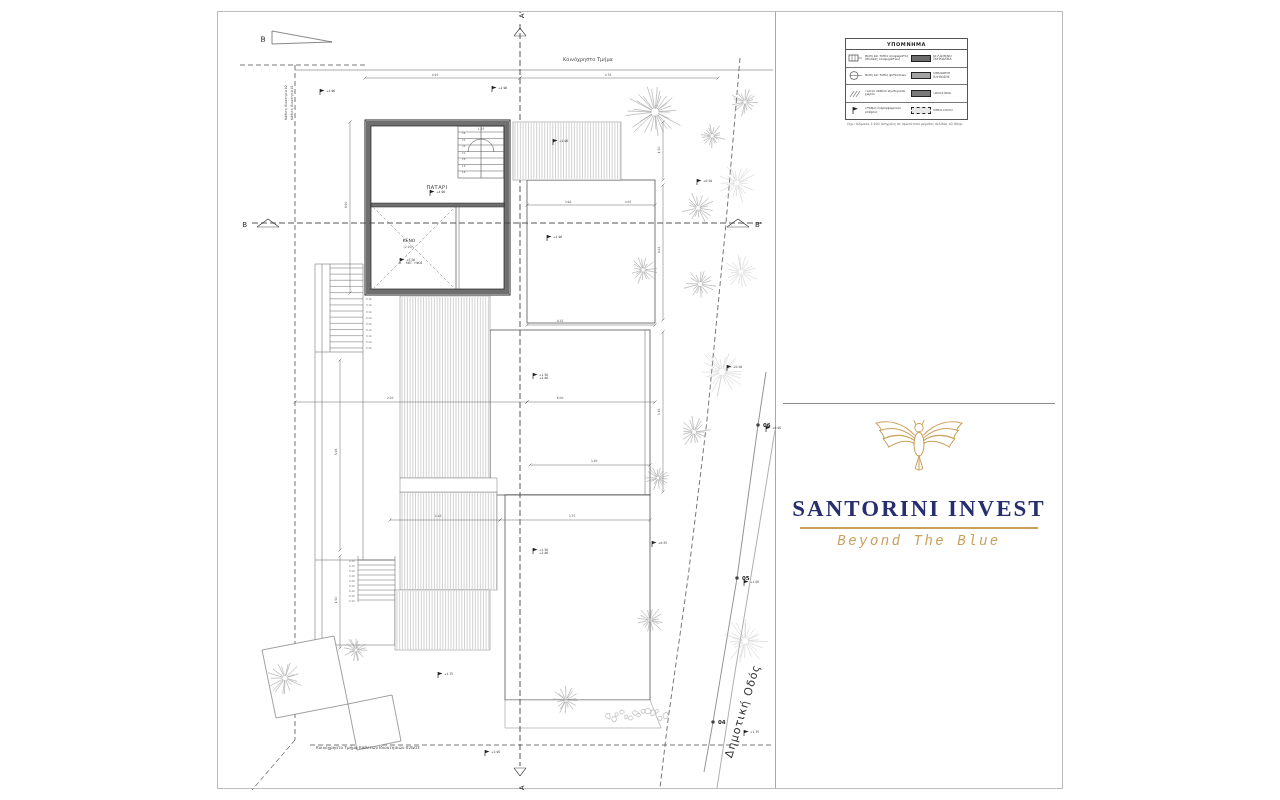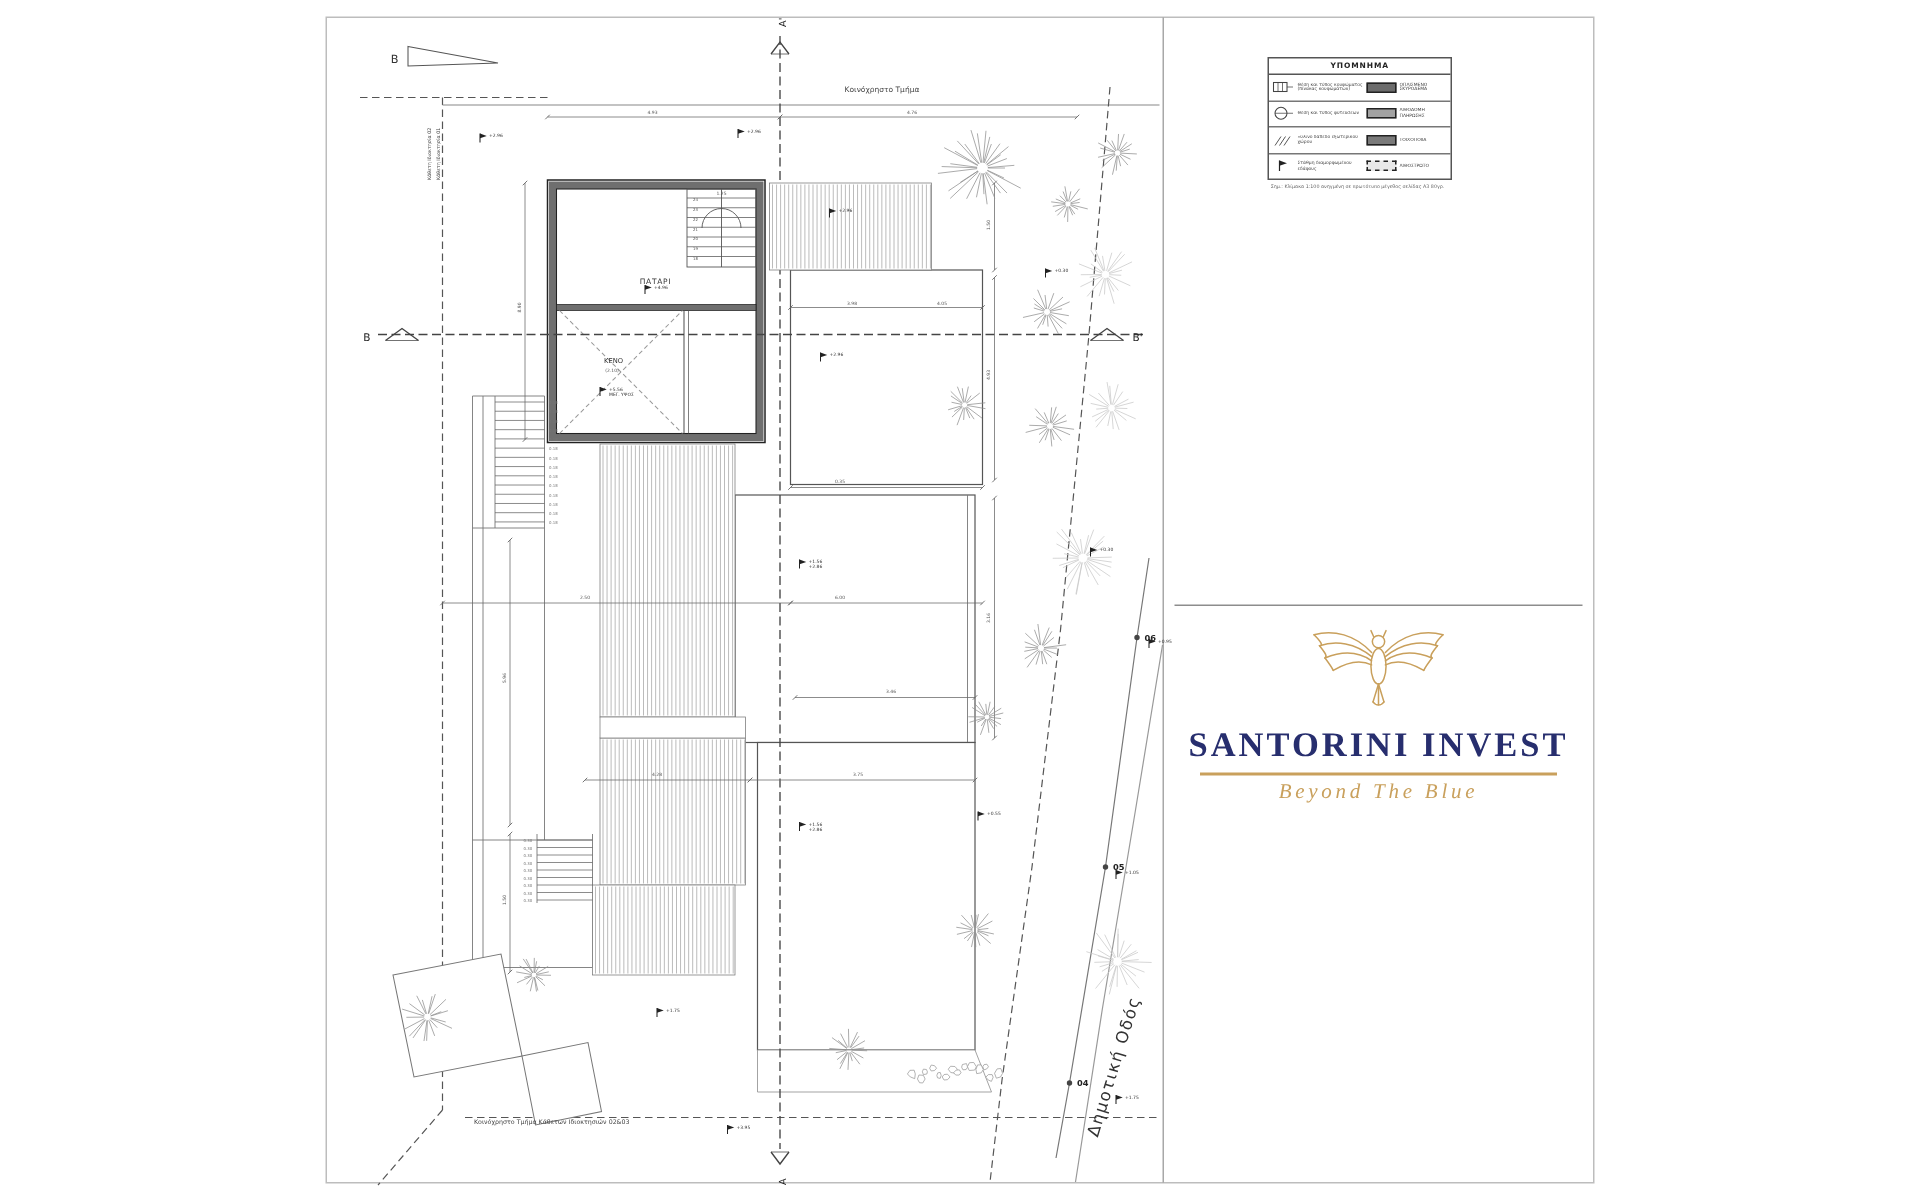--- a/index.html
+++ b/index.html
@@ -17,23 +17,23 @@
   .l-symlab{flex:1;font-size:3px;line-height:3.4px;color:#444;overflow:hidden;}
   .l-swatch{width:20px;height:7px;flex:none;border:1px solid #222;margin:0 2px;box-sizing:border-box;}
   .l-swlab{width:32px;flex:none;font-size:3px;line-height:3.4px;color:#444;overflow:hidden;}
   #legend-note{position:absolute;left:840px;top:122px;width:130px;text-align:center;
                font-size:3.2px;color:#666;}
 
   
   #logo{position:absolute;left:783px;top:403px;width:272px;text-align:center;border-top:1px solid #8d8d8d;}
   #logo .owl{margin-top:10px;}
   #logo .brand{font-family:"Liberation Serif","DejaVu Serif",serif;font-weight:bold;
-               font-size:23px;letter-spacing:2px;color:#272e6e;white-space:nowrap;margin-top:2px;}
+               font-size:23px;letter-spacing:2px;color:#272e6e;white-space:nowrap;margin-top:14px;}
   #logo .rule{width:238px;height:2px;background:#c9a05c;margin:5px auto 4px auto;}
-  #logo .tagline{font-family:Liberation Serif, serif;font-style:italic;
+  #logo .tagline{font-family:Liberation Mono, monospace;font-style:italic;
                  font-size:14px;letter-spacing:2.5px;color:#c9a05c;}
 </style>
 </head>
 <body>
 
 <div id="stage">
 
 <svg id="plan-svg" width="1280" height="800" viewBox="0 0 1280 800">
 
   <rect x="217.5" y="11.5" width="845" height="777" fill="none" stroke="#bdbdbd" stroke-width="1"></rect>

